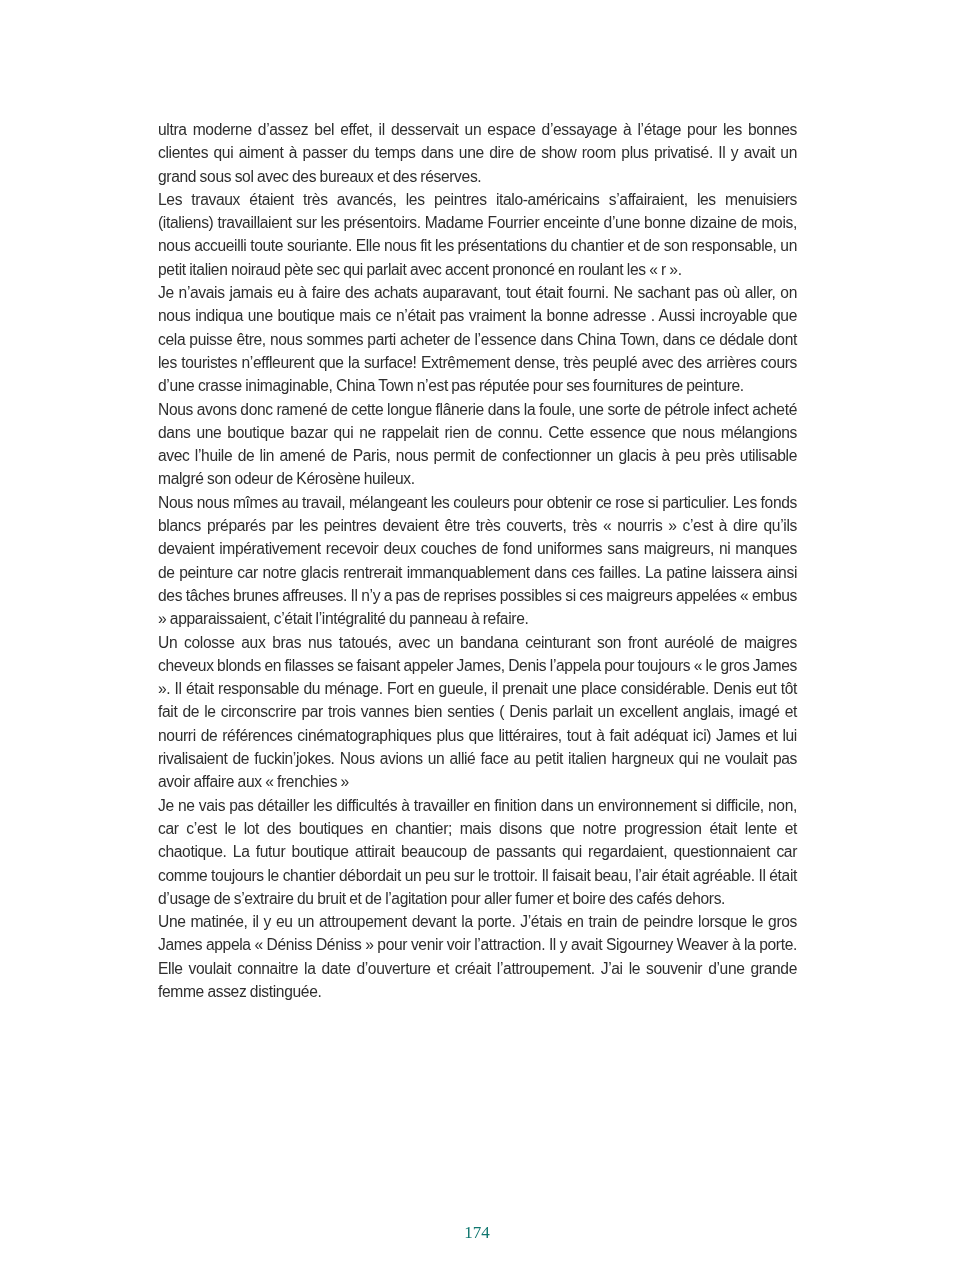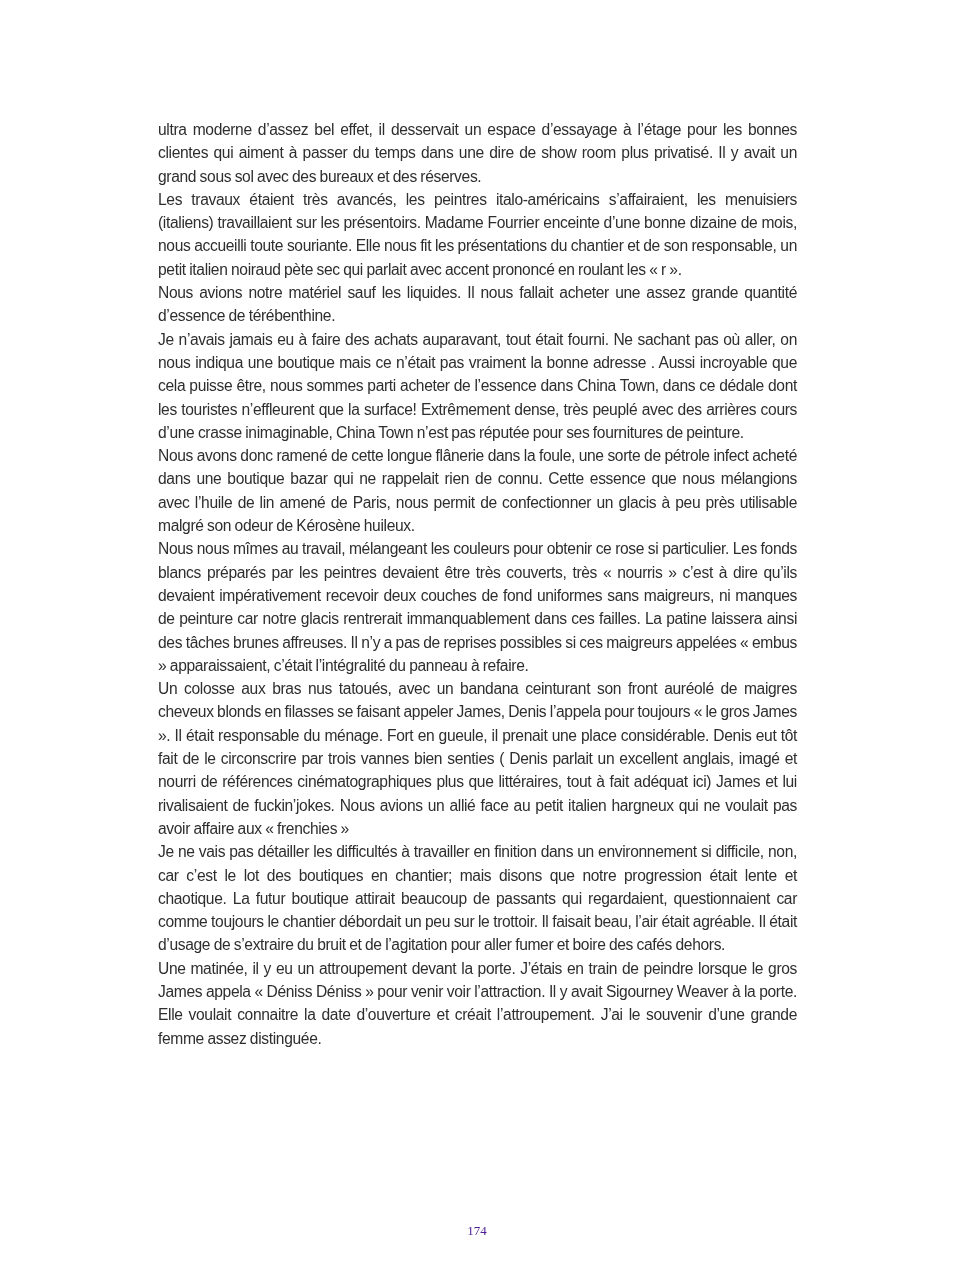--- a/index.html
+++ b/index.html
@@ -23,32 +23,31 @@
     text-align-last: left;
     hyphens: none;
   }
   .page-number {
     position: absolute;
     left: 0;
     width: 954px;
     top: 1223px;
     text-align: center;
     font-family: "Liberation Serif", serif;
-    font-size: 13px;
-    color: #4c1d95;
+    font-size: 17px;
+    color: #0f766e;
   }
 </style>
 </head>
 <body>
 
 <div class="page">
   <div class="body-text">
     <p>ultra moderne d’assez bel effet, il desservait un espace d’essayage à l’étage pour les bonnes clientes qui aiment à passer du temps dans une dire de show room plus privatisé. Il y avait un grand sous sol avec des bureaux et des réserves.</p>
     <p>Les travaux étaient très avancés, les peintres italo-américains s’affairaient, les menuisiers (italiens) travaillaient sur les présentoirs. Madame Fourrier enceinte d’une bonne dizaine de mois, nous accueilli toute souriante. Elle nous fit les présentations du chantier et de son responsable, un petit italien noiraud pète sec qui parlait avec accent prononcé en roulant les « r ».</p>
-    <p>Nous avions notre matériel sauf les liquides. Il nous fallait acheter une assez grande quantité d’essence de térébenthine.</p>
     <p>Je n’avais jamais eu à faire des achats auparavant, tout était fourni. Ne sachant pas où aller, on nous indiqua une boutique mais ce n’était pas vraiment la bonne adresse . Aussi incroyable que cela puisse être, nous sommes parti acheter de l’essence dans China Town, dans ce dédale dont les touristes n’effleurent que la surface!  Extrêmement dense, très peuplé avec des arrières cours d’une crasse inimaginable, China Town n’est pas réputée pour ses fournitures de peinture.</p>
     <p>Nous avons donc ramené de cette longue flânerie dans la foule, une sorte de pétrole infect acheté dans une boutique bazar qui ne rappelait rien de connu. Cette essence que nous mélangions avec l’huile de lin amené de Paris, nous permit de confectionner un glacis à peu près utilisable malgré son odeur de Kérosène huileux.</p>
     <p>Nous nous mîmes au travail, mélangeant les couleurs pour obtenir ce rose si particulier. Les fonds blancs préparés par les peintres devaient être très couverts, très « nourris » c’est à dire qu’ils devaient impérativement recevoir deux couches de fond uniformes sans maigreurs, ni manques de peinture car notre glacis rentrerait immanquablement dans ces failles. La patine laissera ainsi des tâches brunes affreuses. Il n’y a pas de reprises possibles si ces maigreurs appelées « embus » apparaissaient, c’était l’intégralité du panneau à refaire.</p>
     <p>Un colosse aux bras nus tatoués, avec un bandana ceinturant son front auréolé de maigres cheveux blonds en filasses se faisant appeler James, Denis l’appela pour toujours « le gros James ». Il était responsable du ménage. Fort en gueule, il prenait une place considérable. Denis eut tôt fait de le circonscrire par trois vannes bien senties ( Denis parlait un excellent anglais, imagé et nourri de références cinématographiques plus que littéraires, tout à fait adéquat ici) James et lui rivalisaient de fuckin’jokes. Nous avions un allié face au petit italien hargneux qui ne voulait pas avoir affaire aux « frenchies »</p>
     <p>Je ne vais pas détailler les difficultés à travailler en finition dans un environnement si difficile, non, car c’est le lot des boutiques en chantier; mais disons que notre progression était lente et chaotique. La futur boutique attirait beaucoup de passants qui regardaient, questionnaient car comme toujours le chantier débordait un peu sur le trottoir. Il faisait beau, l’air était agréable. Il était d’usage de s’extraire du bruit et de l’agitation pour aller fumer et boire des cafés dehors.</p>
     <p>Une matinée, il y eu un attroupement devant la porte. J’étais en train de peindre lorsque le gros James appela « Déniss Déniss  » pour venir voir l’attraction. Il y avait Sigourney Weaver à la porte. Elle voulait connaitre la date d’ouverture et créait l’attroupement. J’ai le souvenir d’une grande femme assez distinguée.</p>
   </div>
   <div class="page-number">174</div>
 </div>
 

